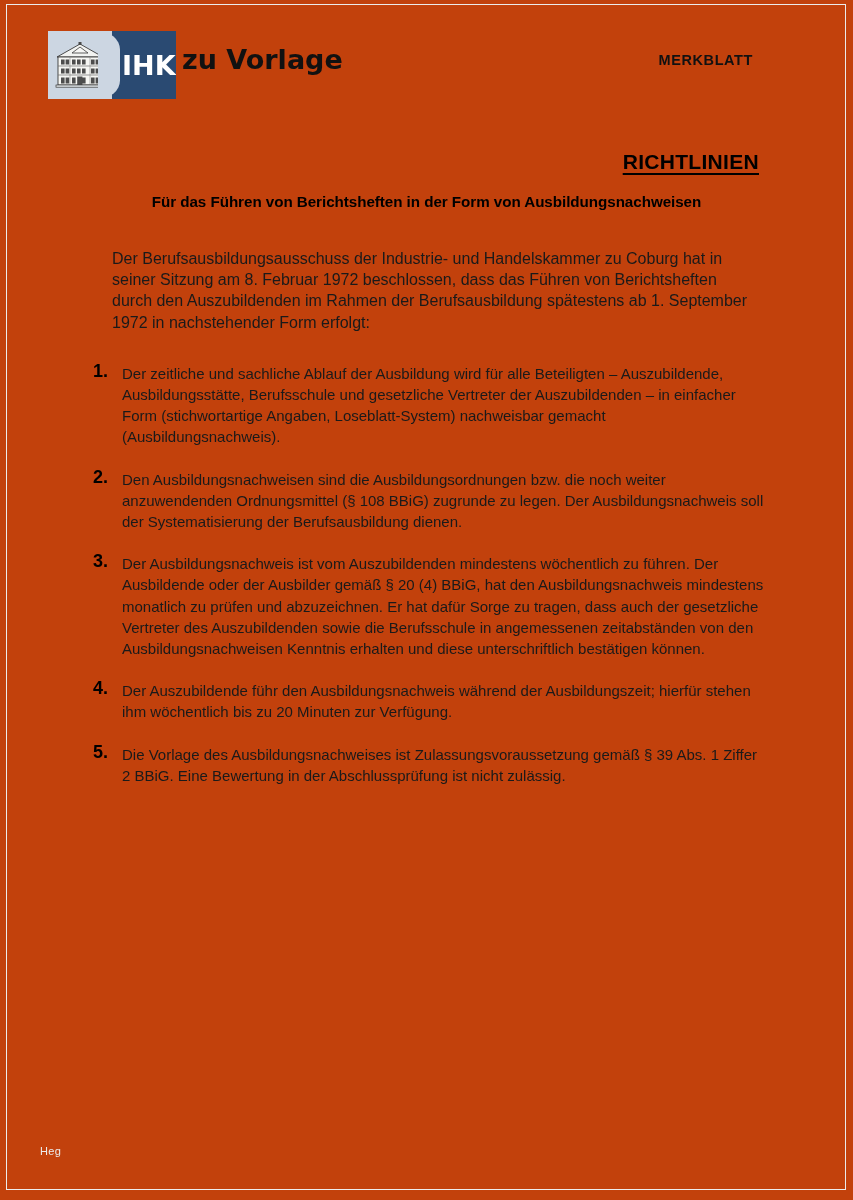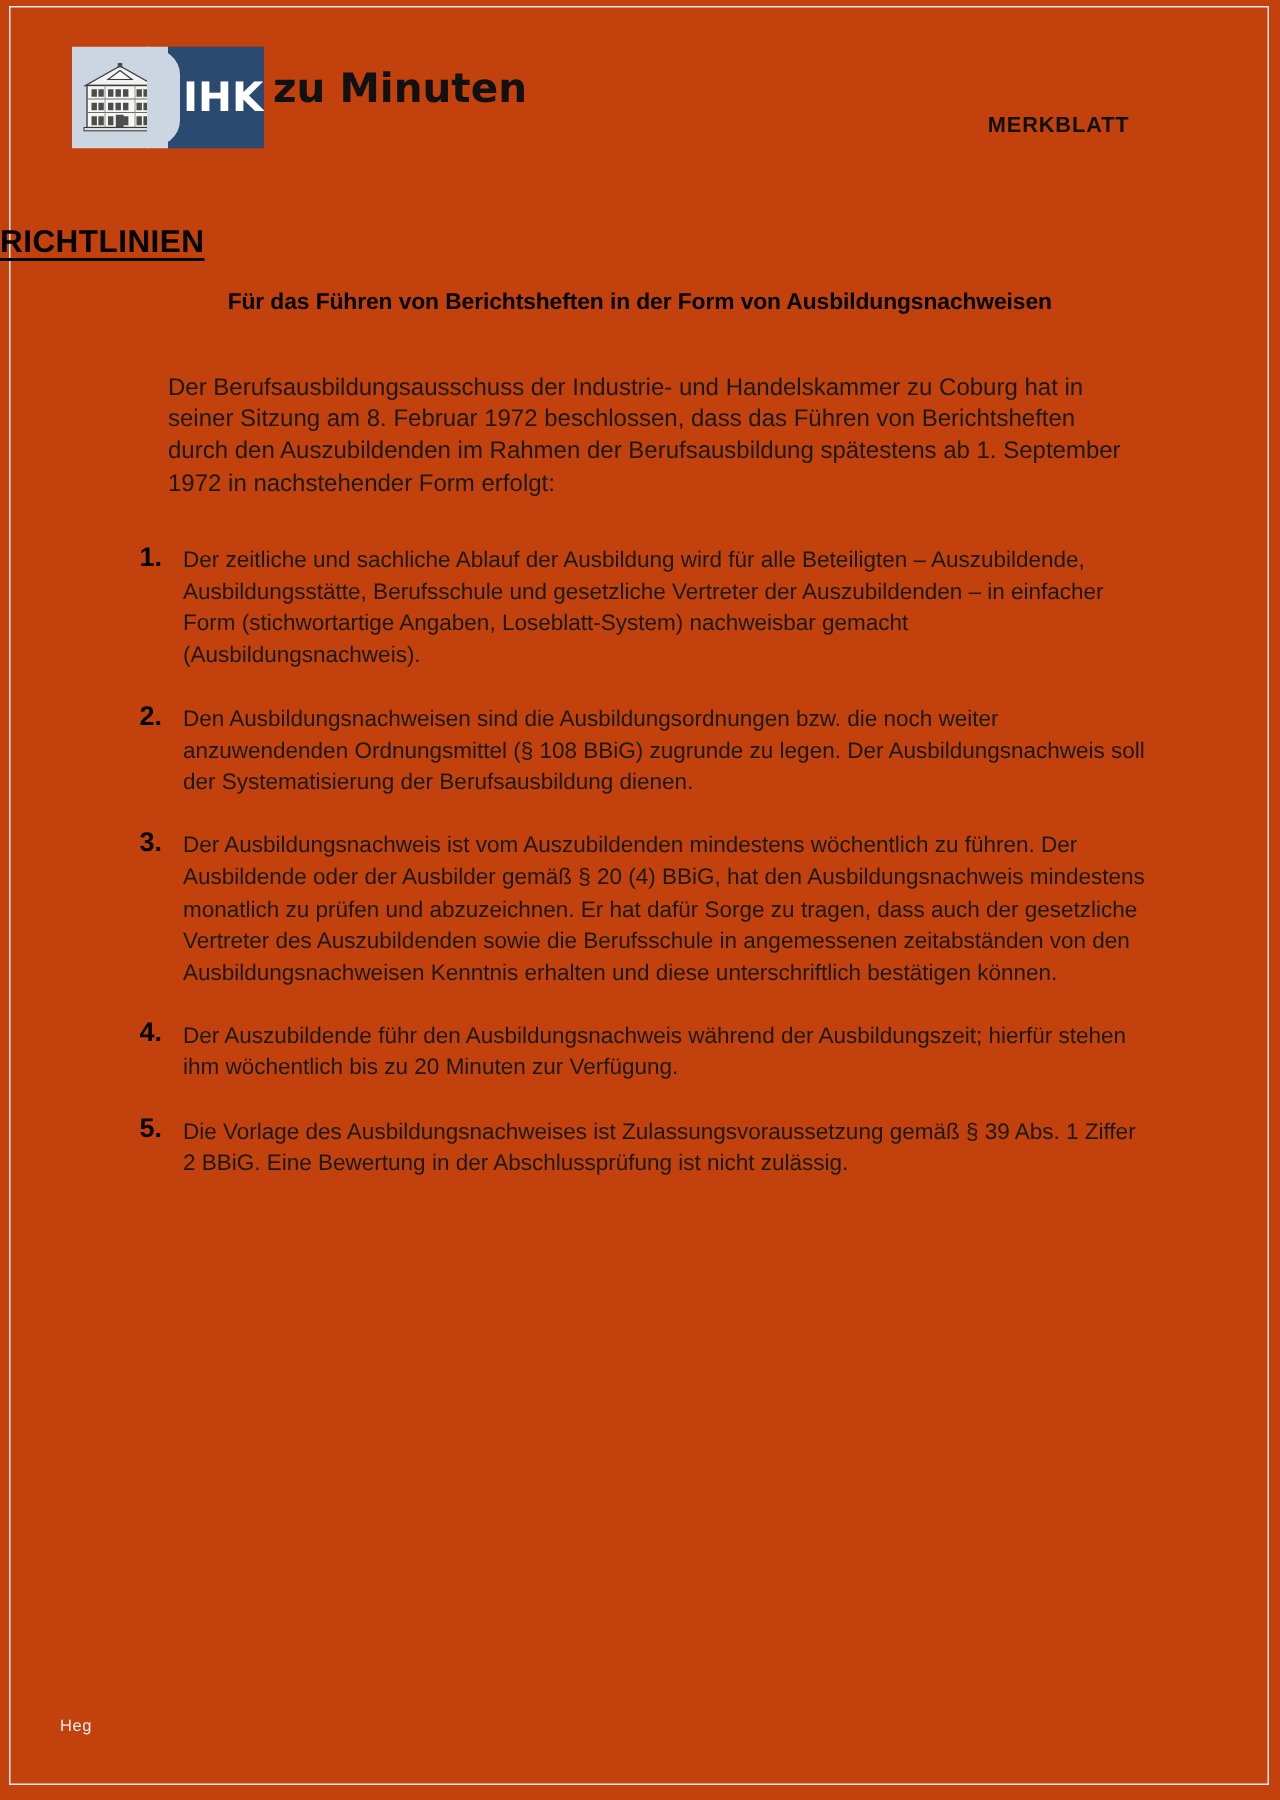--- a/index.html
+++ b/index.html
@@ -137,30 +137,29 @@
 
   .merkblatt {
     position: absolute;
     right: 100px;
     top: 52px;
     font-family: "Liberation Sans", sans-serif;
     font-weight: 700;
     font-size: 14.5px;
     letter-spacing: 0.6px;
     color: #111111;
-    margin-top: 24px;
   }
 
   
   .doc-title {
     position: absolute;
     left: 0;
     top: 136px;
     width: 759px;
-    text-align: left;
+    text-align: right;
     font-family: "Liberation Sans", sans-serif;
     font-weight: 700;
     font-size: 21px;
     letter-spacing: 0.3px;
     color: #000000;
   }
   .doc-title span {
     text-decoration: underline;
     text-underline-offset: 4px;
     text-decoration-thickness: 2px;
@@ -315,21 +314,21 @@
             <rect x="3" y="45" width="48" height="2.2" fill="#dfe3e6" stroke="#3b3b3b" stroke-width="0.7"></rect>
           </svg>
         </span>
       </div>
       <div class="logo-navy">
         <span class="logo-wedge"></span>
         <span class="logo-ihk">IHK</span>
       </div>
     </div>
 
-    <div class="logo-word">zu Minuten</div>
+    <div class="logo-word">zu Vorlage</div>
 
     <div class="merkblatt">MERKBLATT</div>
   </div>
 
   <h1 class="doc-title">
     <span>RICHTLINIEN</span>
   </h1>
 
   <h2 class="doc-subtitle">
     <span>Für das Führen von Berichtsheften in der Form von Ausbildungsnachweisen</span>

